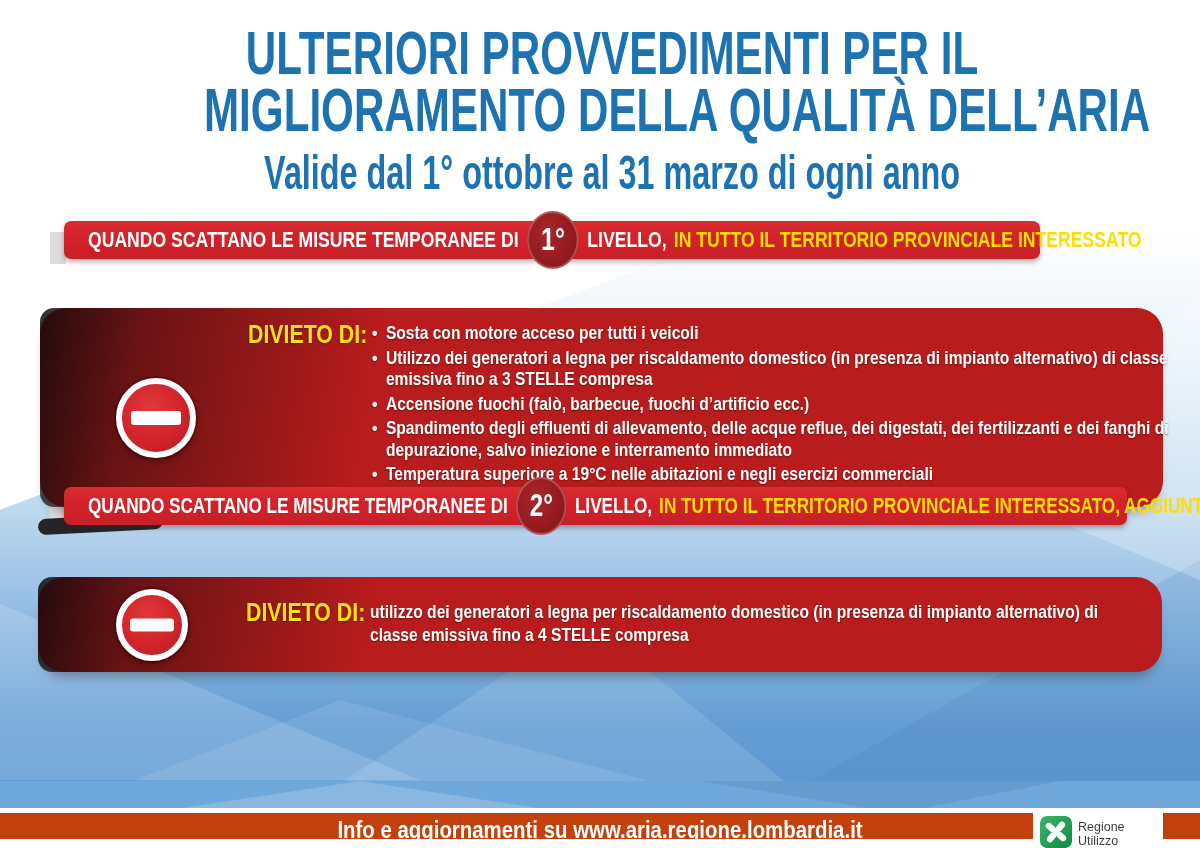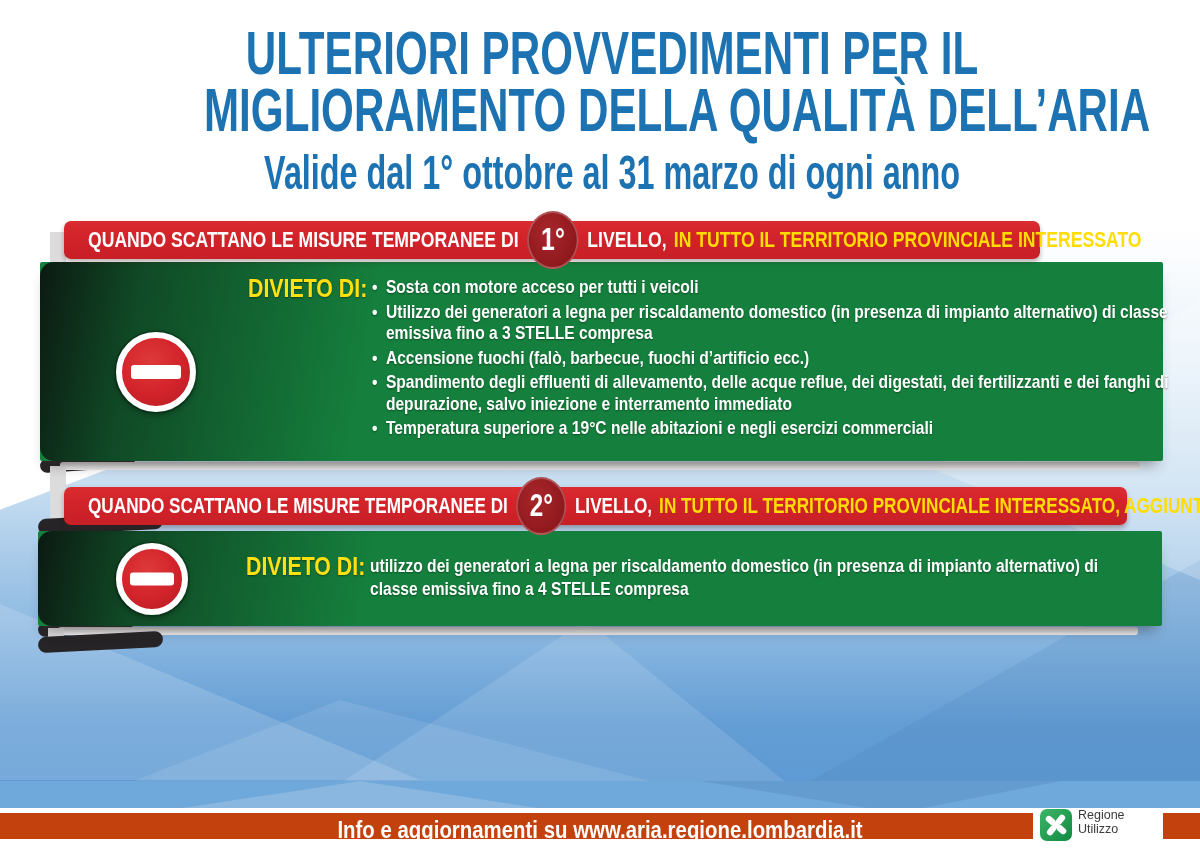--- a/index.html
+++ b/index.html
@@ -39,22 +39,22 @@
     box-shadow:0 3px 5px rgba(60,30,30,0.35); z-index:6; }
   .banner-inner { position:absolute; left:24px; top:0; height:38px; display:flex; align-items:center; gap:9px;
     transform:scaleX(0.80); transform-origin:0 50%; white-space:nowrap; }
   .banner-inner .w { color:#ffffff; font-weight:700; font-size:22px; }
   .banner-inner .y { color:#ffdd00; font-weight:700; font-size:22px; }
   .level-circle { flex-shrink:0; width:64px; height:58px; margin:-11px 2px; border-radius:50%;
     background:radial-gradient(circle at 40% 35%, #a8262b, #8e181c 75%); border:2px solid rgba(255,255,255,0.25);
     display:flex; align-items:center; justify-content:center; color:#fff; font-weight:700; font-size:31px; }
 
   
-  .panel { position:absolute; background:#15803d; border-radius:2px; z-index:4;
-    box-shadow:0 10px 12px -6px rgba(50,45,45,0.45); }
+  .panel { position:absolute; background:#b91c1c; border-radius:26px; z-index:4;
+    box-shadow:0 10px 12px -6px rgba(50,45,45,0.45);margin-top:46px; }
   .panel::before { content:""; position:absolute; inset:0; border-radius:14px;
     background:linear-gradient(100deg, rgba(10,8,10,0.85) 0%, rgba(10,8,10,0.45) 9%, rgba(10,8,10,0) 30%); }
   .panel > * { position:relative; z-index:2; }
 
   .plabel { position:absolute; color:#ffe113; font-weight:700; white-space:nowrap;
     transform:scaleX(0.82); transform-origin:0 0; text-shadow:0 1px 2px rgba(0,0,0,0.4); }
   .ptext  { position:absolute; color:#ffffff; font-weight:700;
     transform:scaleX(0.82); transform-origin:0 0; text-shadow:0 1px 2px rgba(0,0,0,0.4); }
 
   .bullets { list-style:none; }
@@ -68,21 +68,21 @@
   .warn { position:absolute; border-radius:50%; background:radial-gradient(circle at 42% 35%, #3a7ab4, #2f6ba3 60%, #24568a);
     border:5px solid #ffffff; box-shadow:0 0 0 2px rgba(20,60,110,0.45), 0 3px 6px rgba(0,0,0,0.35); }
   .warn .ebar { position:absolute; left:50%; top:14%; transform:translateX(-50%); width:11px; height:27px; background:#fff; border-radius:6px; }
   .warn .edot { position:absolute; left:50%; bottom:11%; transform:translateX(-50%); width:12px; height:12px; background:#fff; border-radius:50%; }
 
   
   .footer-line { position:absolute; left:0; top:808px; width:1200px; height:5px; background:#ffffff; z-index:7; }
   .footer-bar { position:absolute; left:0; top:813px; width:1200px; height:26px; background:#c2410c; z-index:7; }
   .footer-text { position:absolute; left:0; top:0; width:1200px; height:35px; text-align:center; color:#ffffff;
     font-weight:700; font-size:24px; line-height:34px; transform:scaleX(0.85); transform-origin:50% 50%; white-space:nowrap; }
-  .logo-box { position:absolute; left:1033px; top:809px; width:130px; height:39px; background:#ffffff; z-index:8; display:flex; align-items:flex-start; }
+  .logo-box { position:absolute; left:1033px; top:809px; width:130px; height:39px; background:#ffffff; z-index:8; display:flex; align-items:flex-end; }
   .logo-sq { width:32px; height:32px; margin-left:7px; border-radius:7px; background:linear-gradient(135deg,#3db566,#118a43); flex-shrink:0;
     display:flex; align-items:center; justify-content:center; }
   .logo-sq svg { width:26px; height:26px; display:block; }
   .logo-txt { margin-left:6px; color:#3b3b3b; font-size:12.5px; line-height:13.5px; font-weight:400; }
 </style>
 </head>
 <body>
 
 <div class="page">
 

